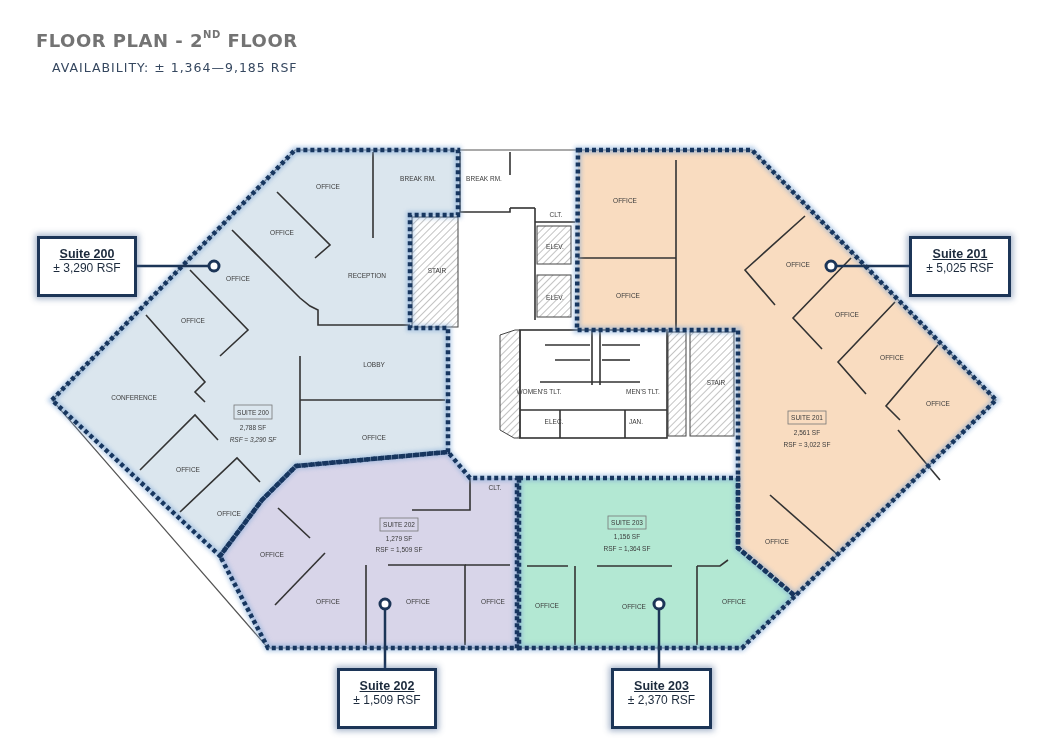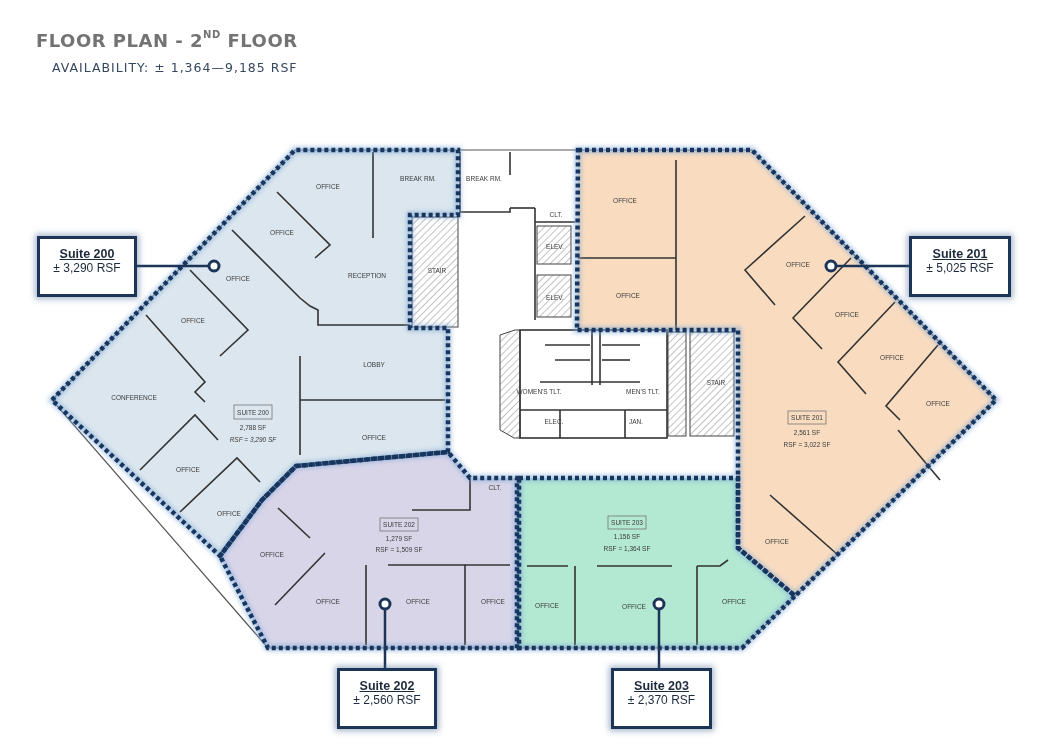--- a/index.html
+++ b/index.html
@@ -210,18 +210,18 @@
 <div class="callout" style="left:37px; top:236px; width:94px; height:55px;">
   <div class="name">Suite 200</div>
   <div class="rsf">± 3,290 RSF</div>
 </div>
 <div class="callout" style="left:909px; top:236px; width:96px; height:55px;">
   <div class="name">Suite 201</div>
   <div class="rsf">± 5,025 RSF</div>
 </div>
 <div class="callout" style="left:337px; top:668px; width:94px; height:55px;">
   <div class="name">Suite 202</div>
-  <div class="rsf">± 2,560 RSF</div>
+  <div class="rsf">± 1,509 RSF</div>
 </div>
 <div class="callout" style="left:611px; top:668px; width:95px; height:55px;">
   <div class="name">Suite 203</div>
   <div class="rsf">± 2,370 RSF</div>
 </div>
 
 </body></html>

